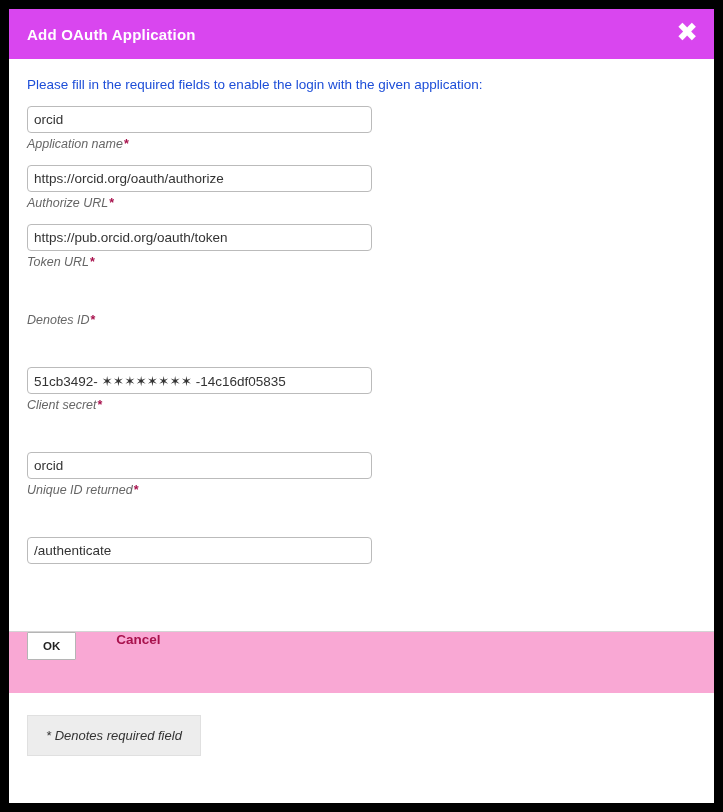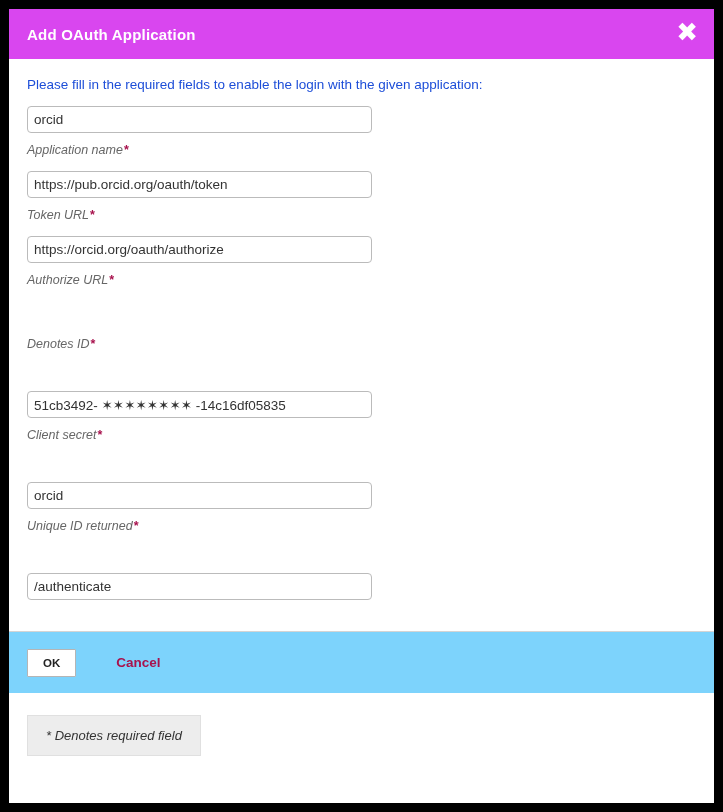--- a/index.html
+++ b/index.html
@@ -77,38 +77,38 @@
     outline: none;
     border-radius: 4px;
   }
   .field input.caret {
     border-color: #bbbbbb;
   }
   .field-label {
     font-size: 12.5px;
     color: #666666;
     font-style: italic;
-    margin-top: 10px;
+    margin-top: 4px;
   }
   .req {
     color: #a8124d;
     font-style: normal;
     font-weight: bold;
     padding-left: 1px;
   }
   .spacer {
     height: 26px;
   }
   .footer {
-    background: #7dd3fc;
+    background: #f9a8d4;
     border-top: 1px solid #d4d4d4;
     height: 62px;
     min-height: 62px;
     display: flex;
-    align-items: center;
+    align-items: flex-start;
     padding-left: 18px;
     box-sizing: border-box;
   }
   .ok-button {
     background: #ffffff;
     border: 1px solid #b5b5b5;
     font-size: 11.5px;
     font-weight: bold;
     color: #222222;
     padding: 7px 15px;
@@ -155,30 +155,30 @@
     <div class="intro">Please fill in the required fields to enable the login with the given application:</div>
 
     <div class="field">
       <input type="text" value="orcid" style="">
       <div class="field-label">
         <span>Application name</span><span class="req">*</span>
       </div>
     </div>
 
     <div class="field">
+      <input type="text" value="https://orcid.org/oauth/authorize" style="">
+      <div class="field-label">
+        <span>Authorize URL</span><span class="req">*</span>
+      </div>
+    </div>
+
+    <div class="field">
       <input type="text" value="https://pub.orcid.org/oauth/token" style="">
       <div class="field-label">
         <span>Token URL</span><span class="req">*</span>
-      </div>
-    </div>
-
-    <div class="field">
-      <input type="text" value="https://orcid.org/oauth/authorize" style="">
-      <div class="field-label">
-        <span>Authorize URL</span><span class="req">*</span>
       </div>
     </div>
 
     <div class="spacer"></div>
 
     <div class="field">
       <div class="field-label">
         <span>Denotes ID</span><span class="req">*</span>
       </div>
     </div>

